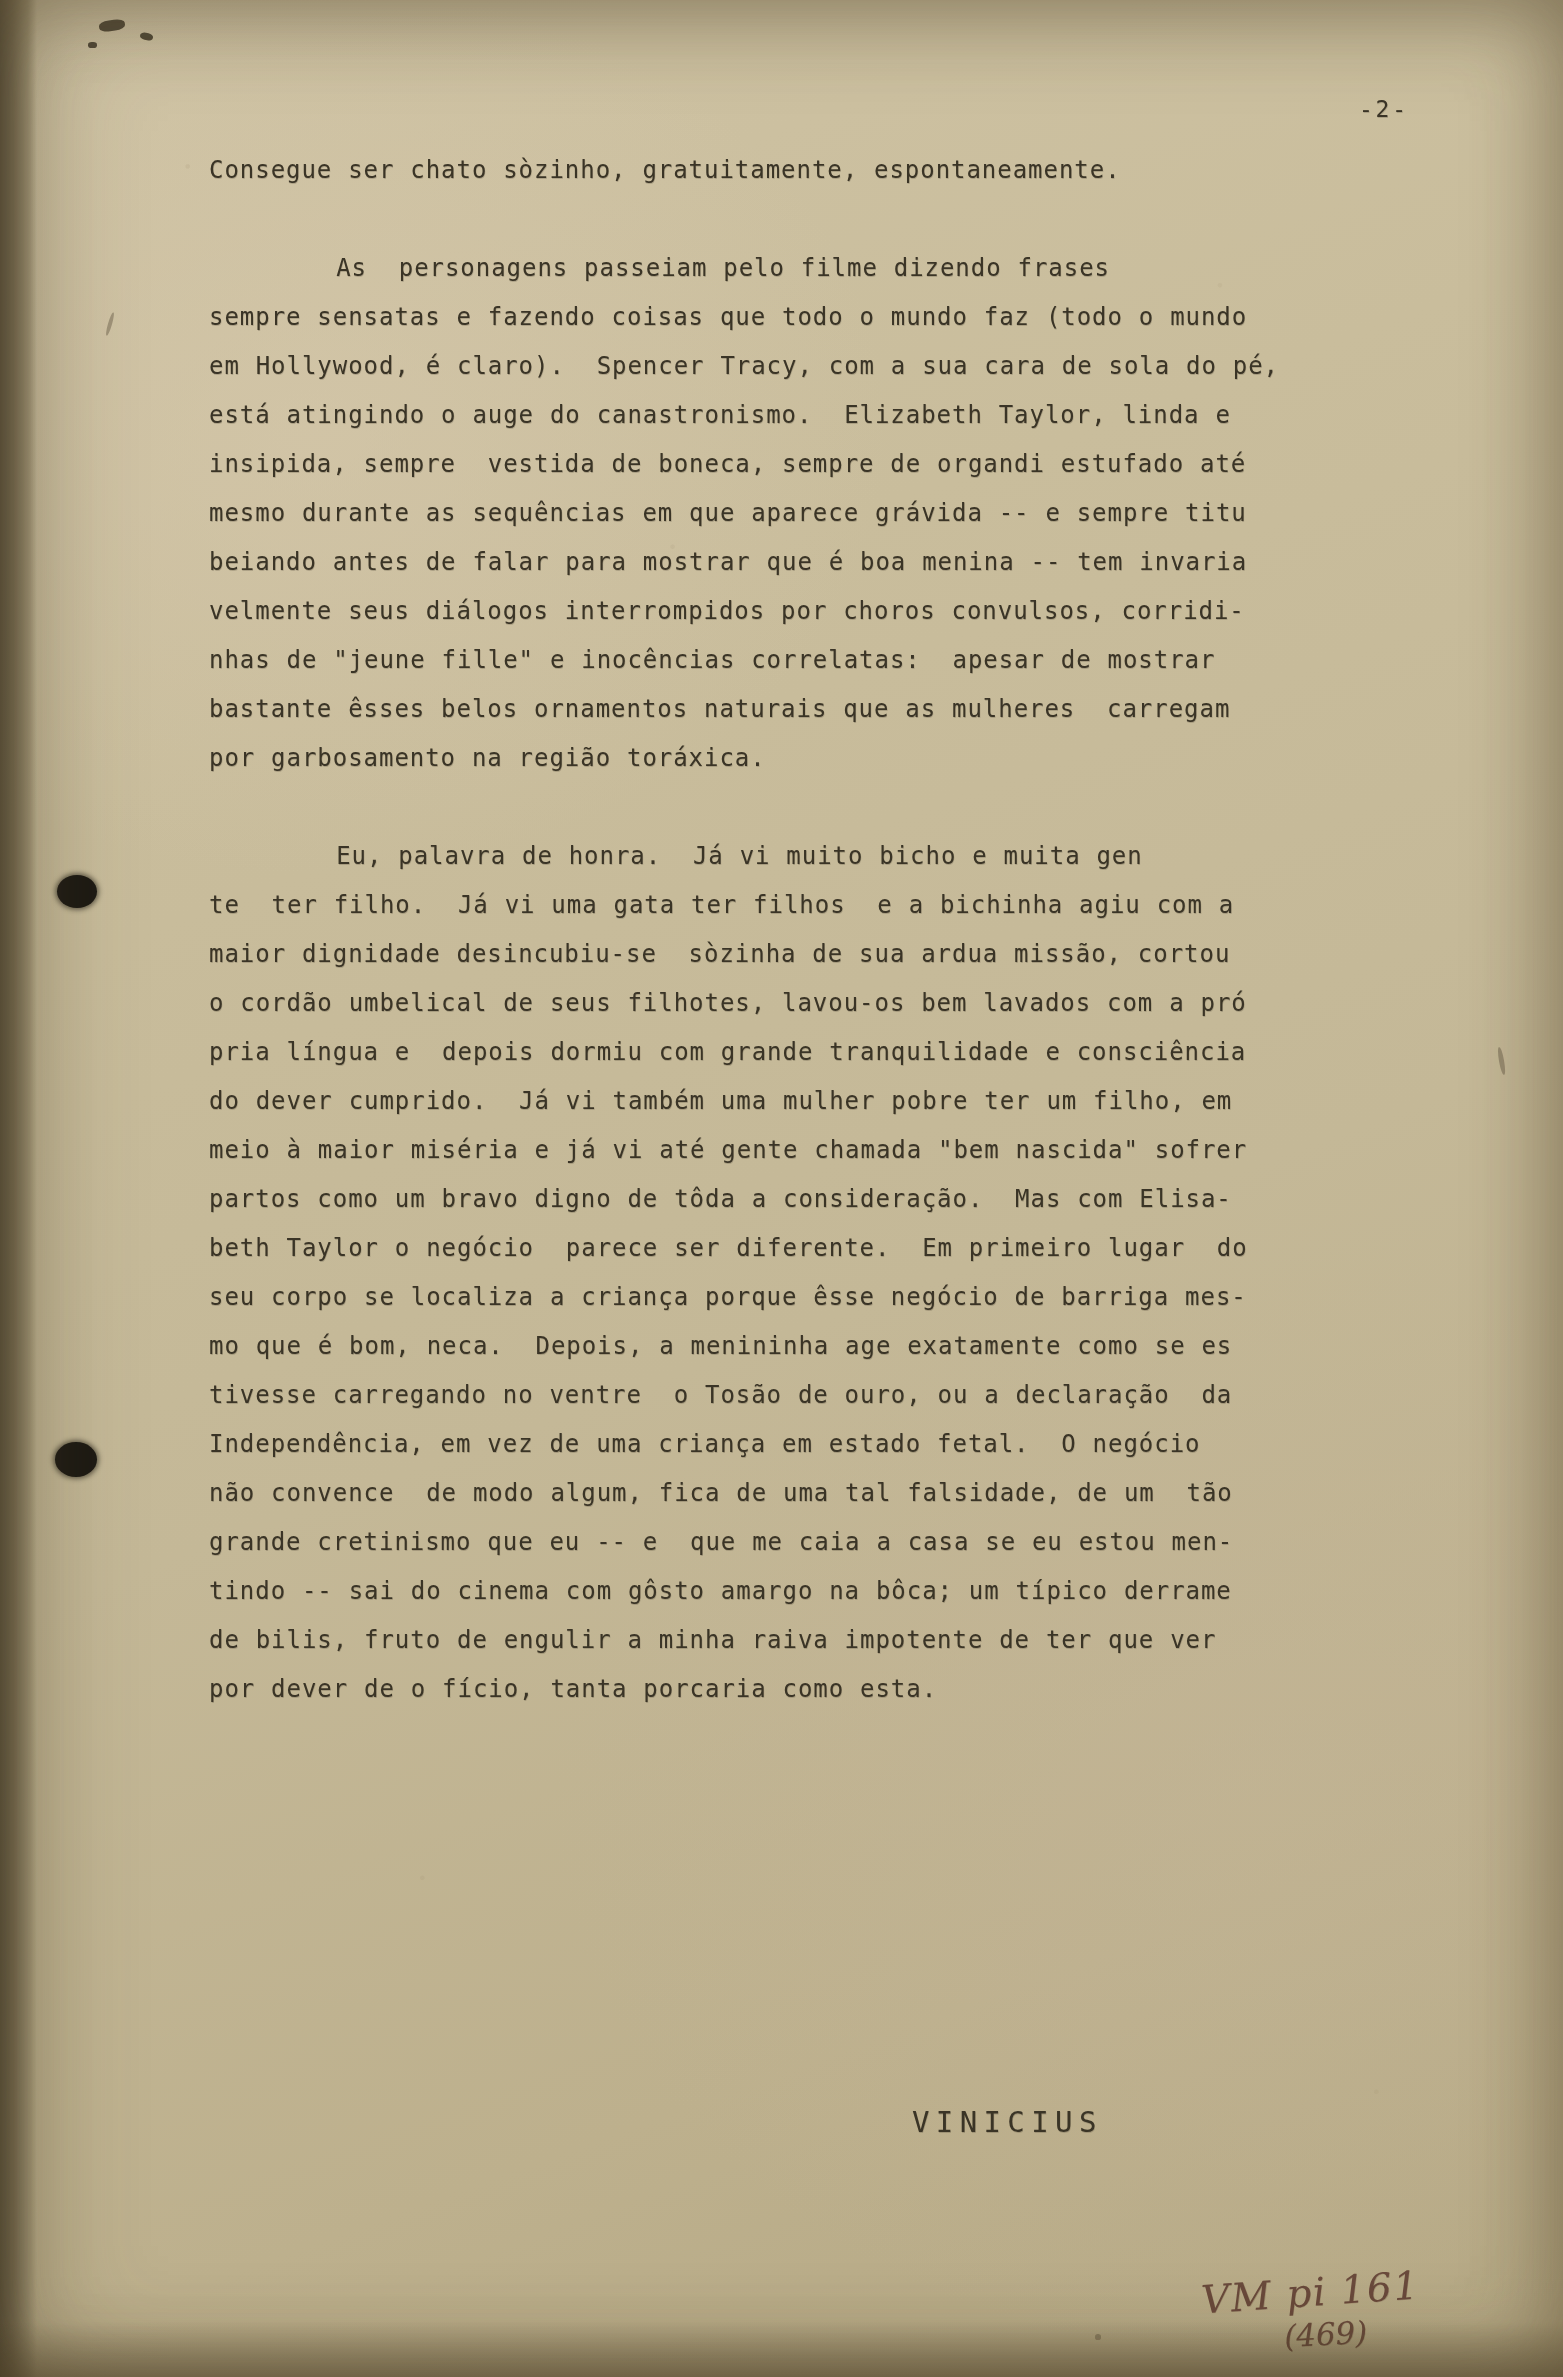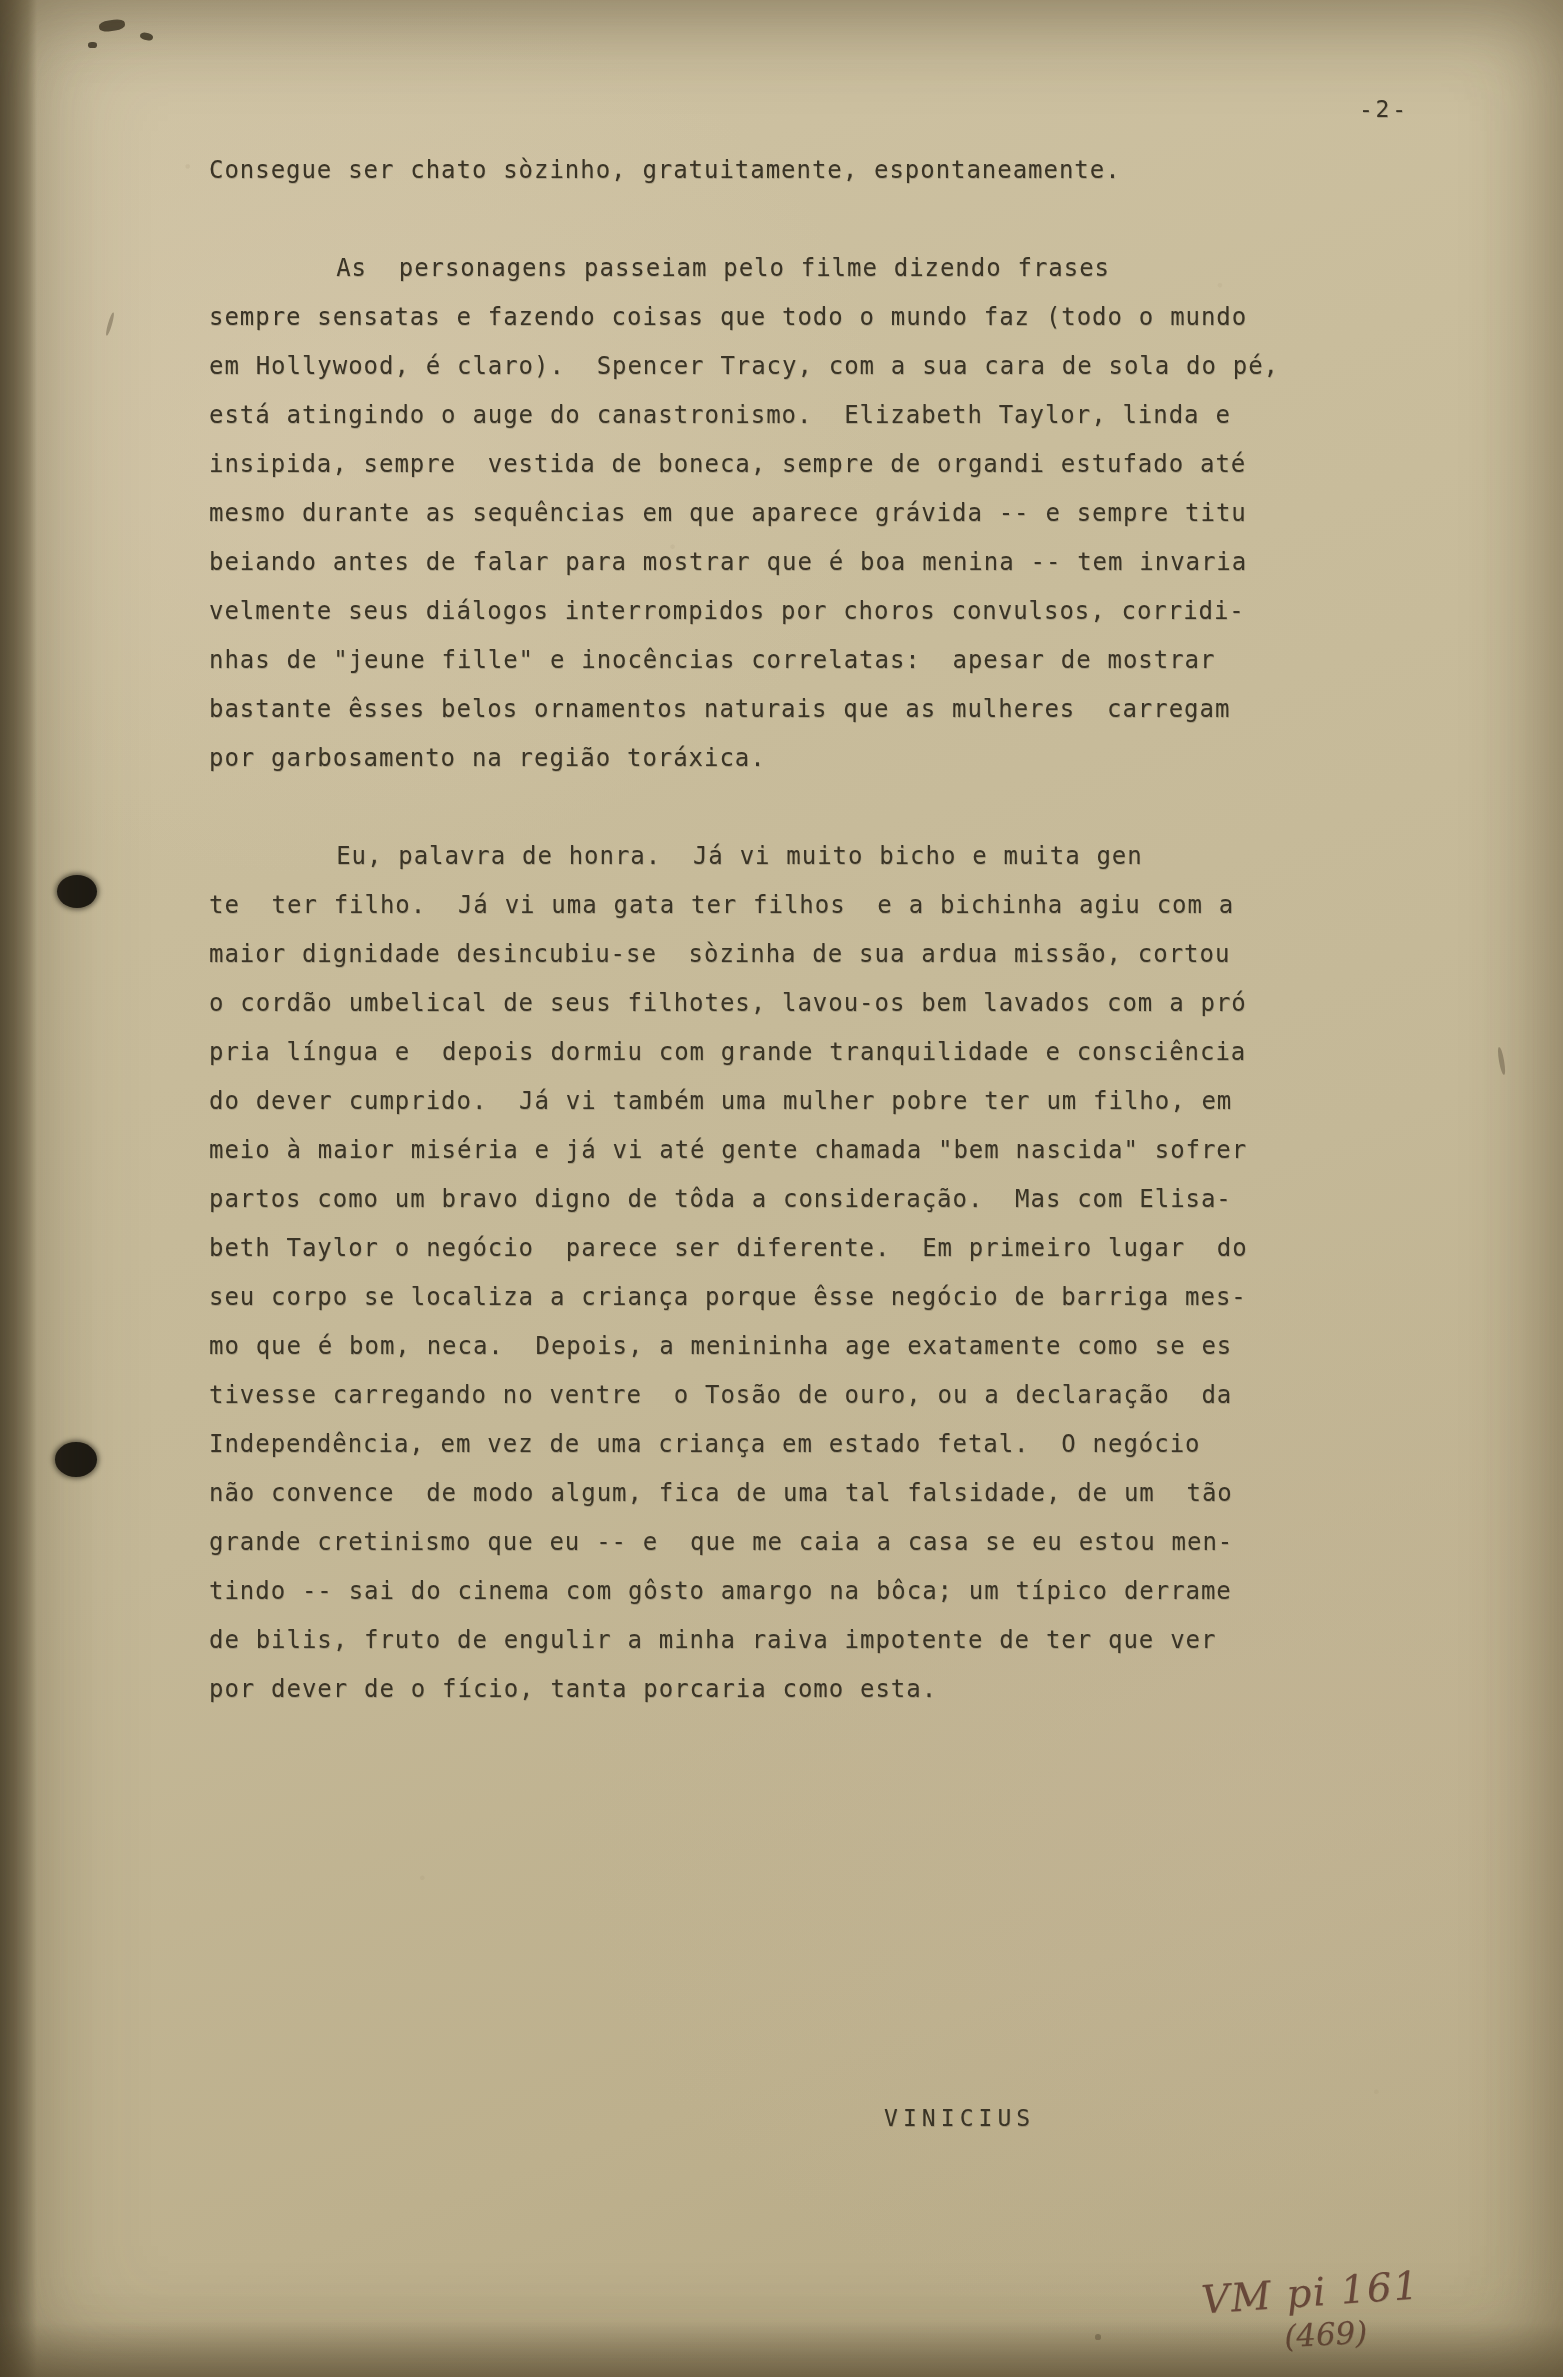--- a/index.html
+++ b/index.html
@@ -105,23 +105,23 @@
   .body-text {
     left: 209px;
     top: 146px;
     width: 1235px;
     font-size: 24px;
     line-height: 49px;
     white-space: pre-wrap;
     word-spacing: 0.02em;
   }
   .signature {
-    left: 884px;
+    left: 912px;
     top: 2105px;
-    font-size: 23px;
+    font-size: 29px;
     letter-spacing: 0.22em;
   }
 
   
   .handwriting {
     position: absolute;
     color: #6a4a3c;
     font-family: "DejaVu Serif", serif;
     font-style: italic;
     text-shadow: 0.5px 0.5px 0 rgba(90,60,45,0.25);

